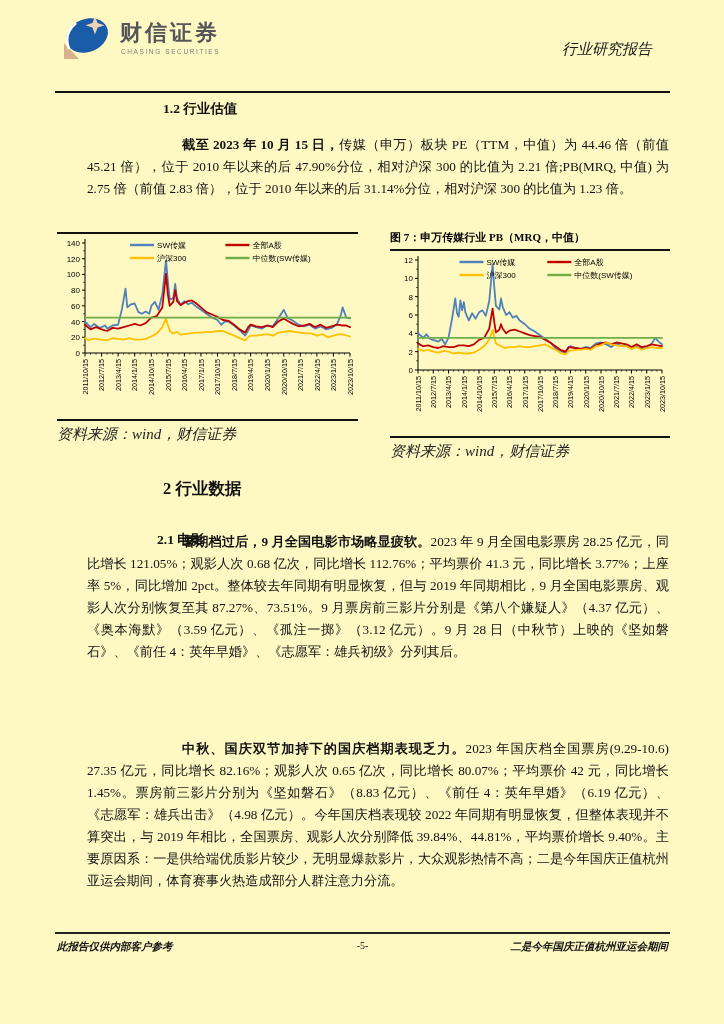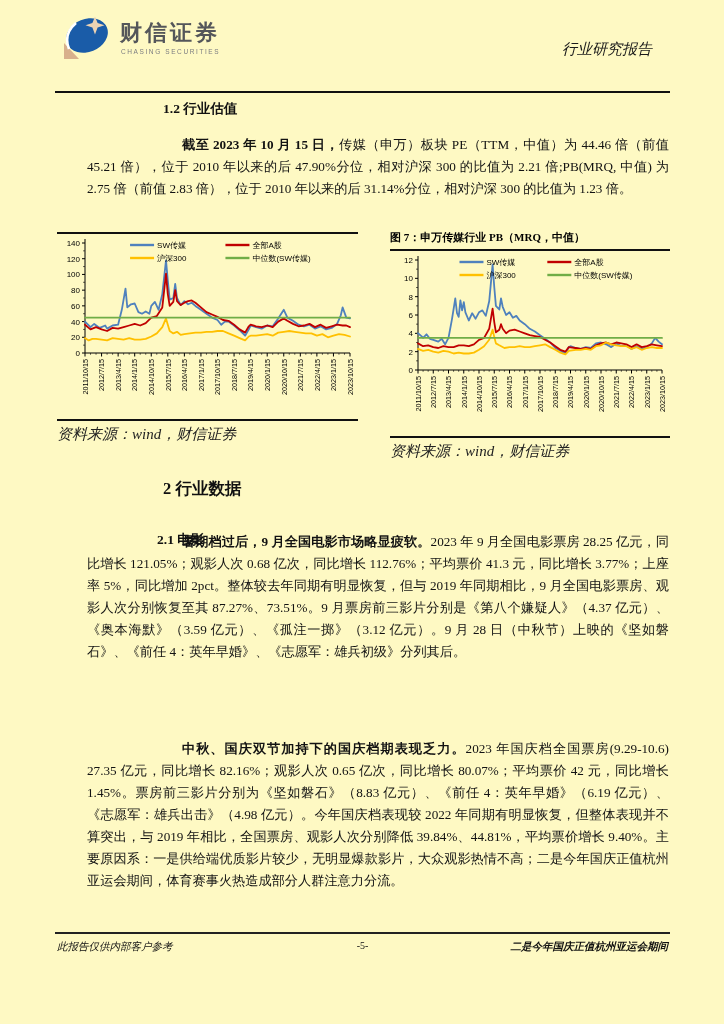--- a/index.html
+++ b/index.html
@@ -37,21 +37,21 @@
   .figure.right { width:280px; }
   .fig-caption { font-size:11px; font-weight:bold; height:17px; color:#000; white-space:nowrap; }
   .fig-rule-top { height:2px; background:#111; margin-top:2px; }
   .fig-chart { height:184px; margin-top:1px; }
   .fig-rule-bottom { height:1.5px; background:#111; }
   .fig-source { font-size:15px; font-style:italic; color:#222; margin-top:4px; }
 
   
   .footer-rule { position:absolute; left:55px; right:54px; top:932px; height:2px; background:#222; }
   .footer { position:absolute; left:57px; right:56px; top:940px; height:18px; font-size:10.5px; }
-  .footer .f-left  { position:absolute; left:0; font-weight:normal; font-style:italic; }
+  .footer .f-left  { position:absolute; left:0; font-weight:bold; font-style:italic; }
   .footer .f-page  { position:absolute; left:0; right:0; text-align:center; font-size:10px; }
   .footer .f-right { position:absolute; right:0; font-weight:bold; font-style:italic; }
 </style>
 </head>
 <body>
 
 <div class="page">
 
   <div class="header">
     <div class="logo-wrap">

